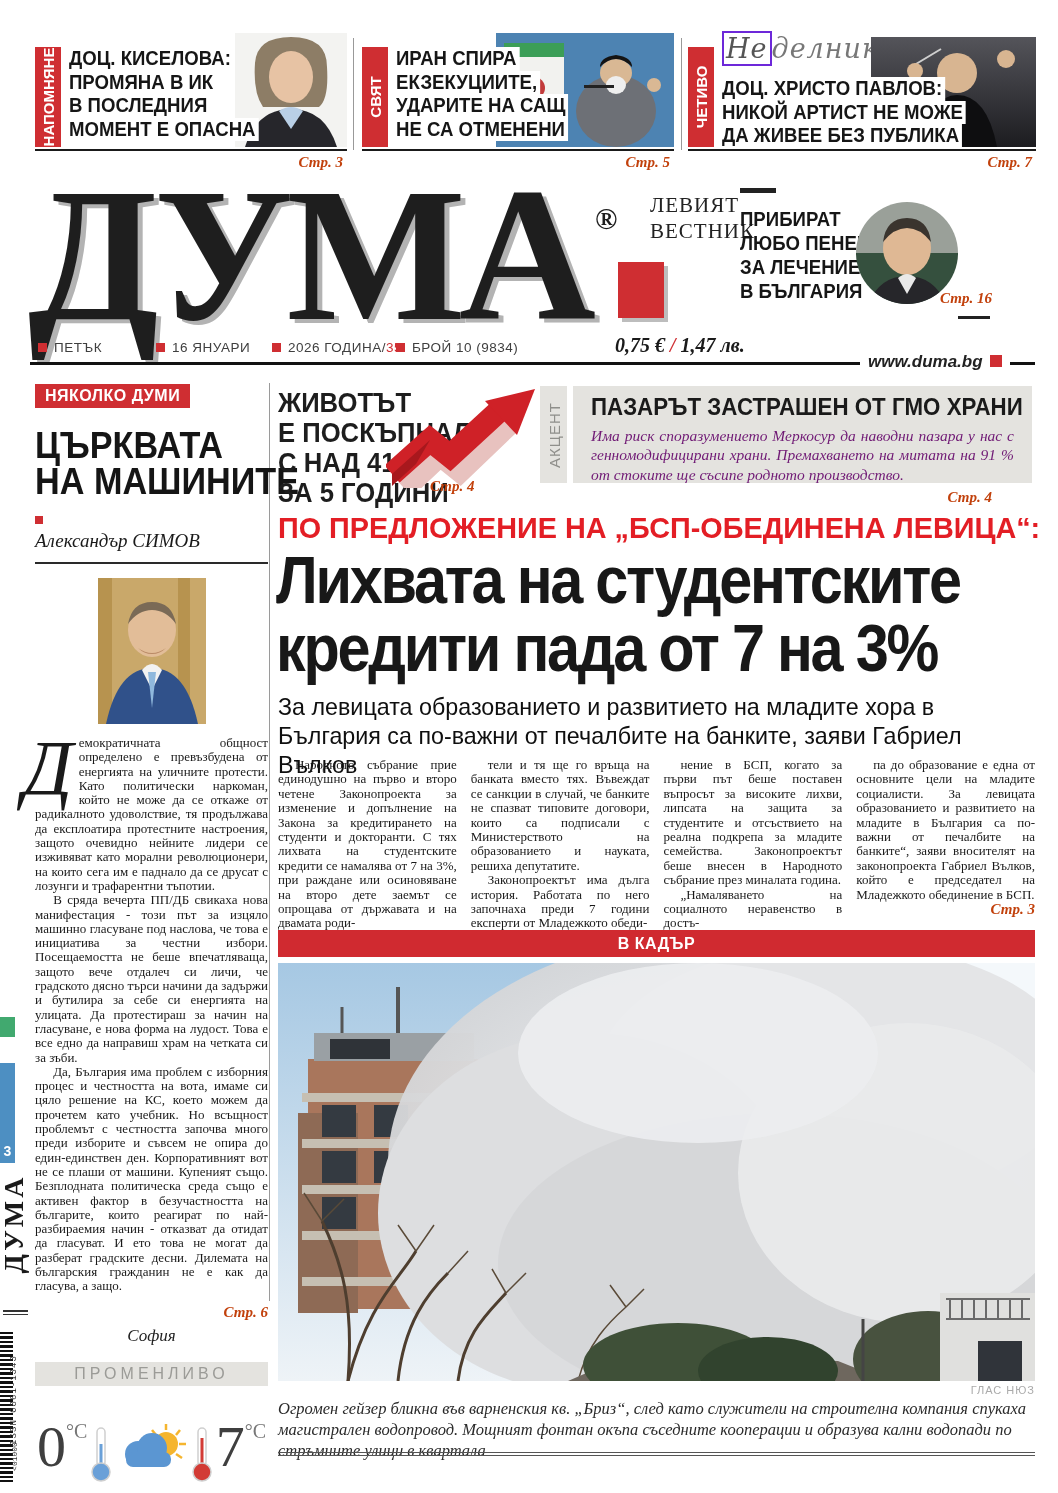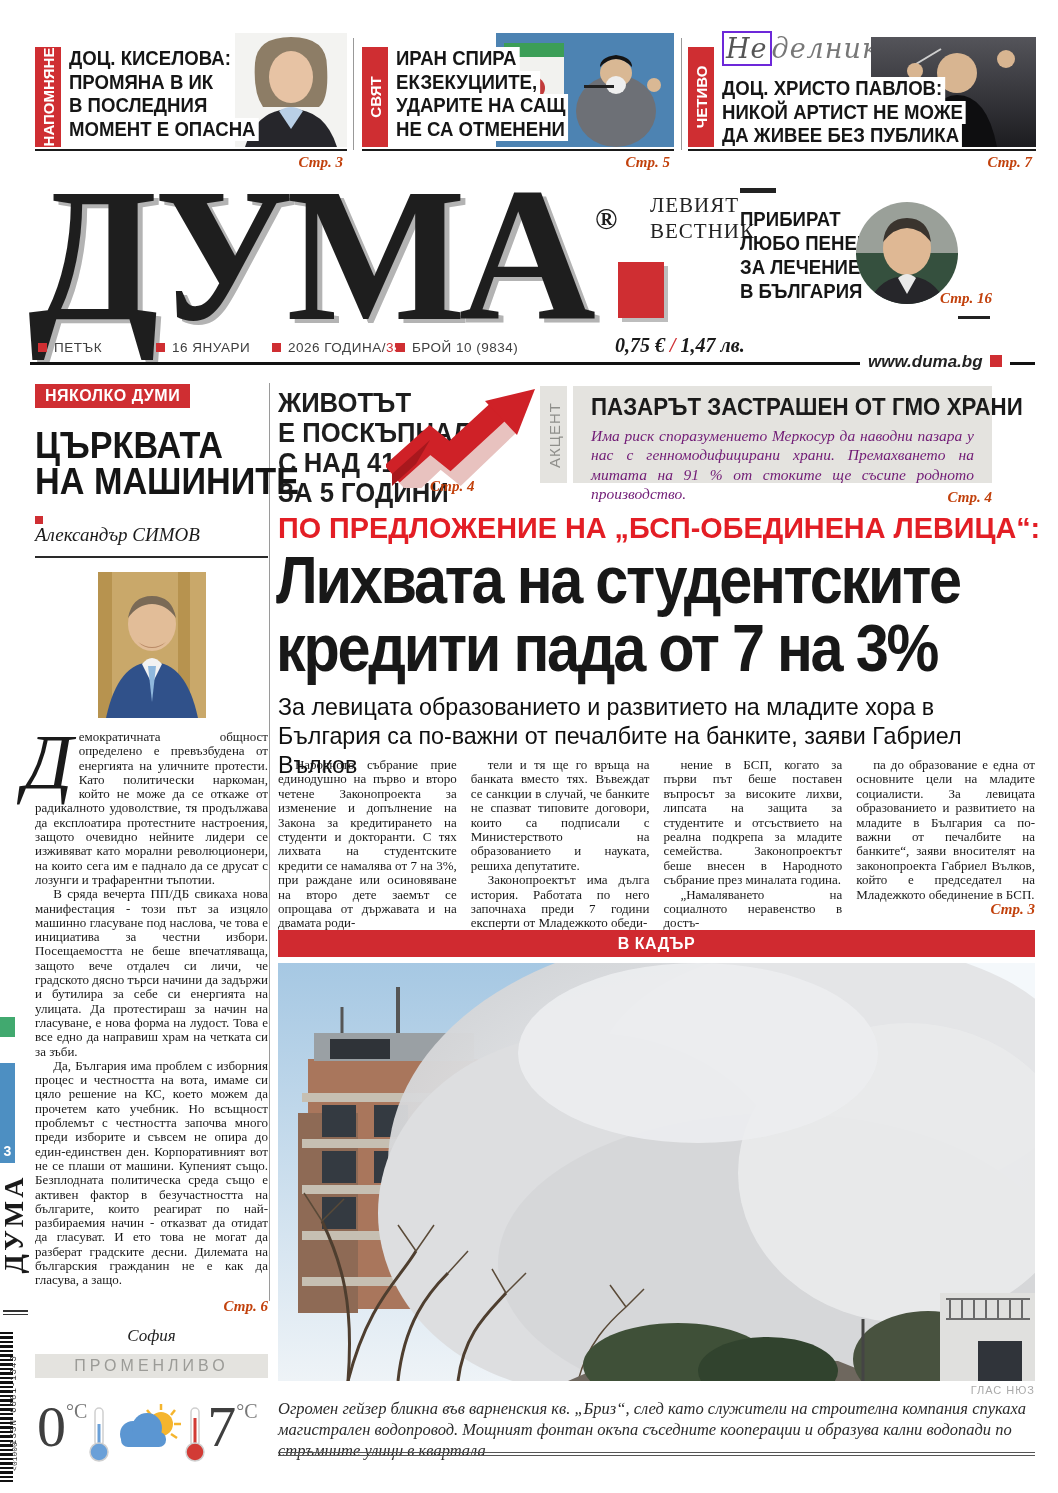--- a/index.html
+++ b/index.html
@@ -50,35 +50,35 @@
   .url .sq { display:inline-block; width:12px; height:12px; background:#cf2e32; margin-left:7px; }
 
   
   .vsep1 { position:absolute; left:269px; top:383px; height:918px; border-left:1px solid #9a9a9a; }
   .opinion { position:absolute; left:35px; top:384px; width:233px; }
   .op-tag { display:inline-block; background:#cf2e32; color:#fff; font-family:"Liberation Sans",sans-serif;
             font-weight:bold; font-size:16px; padding:3px 10px; letter-spacing:0.5px; }
   .op-title { margin-top:20px; font-family:"Liberation Sans",sans-serif; font-weight:bold; font-size:36px;
               line-height:36px; color:#151515; }
   .op-bullet { width:8px; height:8px; background:#cf2e32; margin-top:16px; }
-  .op-author { font-style:italic; font-size:19px; color:#1a1a1a; }
+  .op-author { font-style:italic; font-size:19px; margin-top:6px; color:#1a1a1a; }
   .op-rule { border-top:2px solid #2a2a2a; margin-top:10px; }
   .op-photo { width:108px; height:146px; margin:14px auto 0; }
   .op-body { margin-top:12px; font-size:13px; line-height:14.3px; text-align:justify; color:#191919; }
   .op-body p { text-indent:1.4em; }
   .op-body p.first { text-indent:0; }
   .dropcap { float:left; font-style:italic; font-size:78px; line-height:0.72; margin:4px 6px 0 -12px; color:#1a1a1a; }
   .op-page { text-align:right; margin-top:10px; }
 
   
   .weather { position:absolute; left:35px; top:1326px; width:233px; text-align:center; }
   .w-city { font-style:italic; font-weight:normal; font-size:17px; color:#222; }
-  .w-bar { margin-top:8px; background:#e4e3df; color:#9b9b97; font-family:"Liberation Sans",sans-serif;
+  .w-bar { margin-top:16px; background:#e4e3df; color:#9b9b97; font-family:"Liberation Sans",sans-serif;
            font-size:16px; letter-spacing:4px; padding:3px 0; }
-  .w-row { display:flex; align-items:flex-start; margin-top:20px; padding:0 2px; }
+  .w-row { display:flex; justify-content:space-between; align-items:flex-start; margin-top:32px; padding:0 2px; }
   .w-num { font-size:58px; line-height:1; color:#3f3f3f; font-family:"Liberation Serif",serif; }
   .w-num sup { font-size:20px; color:#777; vertical-align:28px; }
   .w-thermo { margin-top:8px; }
   .w-cloud { margin-top:4px; }
 
   
   .greentab { position:absolute; left:0; top:1017px; width:15px; height:20px; background:#41a96f; }
   .bluetab { position:absolute; left:0; top:1063px; width:15px; height:100px; background:#4d8fc2; }
   .bluetab span { position:absolute; bottom:4px; left:0; width:15px; text-align:center; color:#fff;
                   font-family:"Liberation Sans",sans-serif; font-weight:bold; font-size:14px; }
@@ -93,21 +93,21 @@
            font-family:"Liberation Mono",monospace; font-size:8px; color:#333; }
 
   
   .promo { position:absolute; left:278px; top:388px; width:258px; font-family:"Liberation Sans",sans-serif;
            font-weight:bold; font-size:27px; line-height:30px; color:#1d1d1d; }
   .promo-page { position:absolute; left:430px; top:478px; }
   .arrow { position:absolute; left:386px; top:386px; }
   .akcent-label { position:absolute; left:540px; top:386px; width:27px; height:97px; background:#e4e3df; }
   .akcent-label span { position:absolute; left:50%; top:50%; transform:translate(-50%,-50%) rotate(-90deg);
                        color:#8f8f8b; font-family:"Liberation Sans",sans-serif; font-size:15px; letter-spacing:1px; white-space:nowrap; }
-  .akcent { position:absolute; left:573px; top:386px; width:419px; height:97px; background:#e4e3df; padding:8px 18px 0 18px; }
+  .akcent { position:absolute; left:573px; top:386px; width:459px; height:97px; background:#e4e3df; padding:8px 18px 0 18px; }
   .akcent-title { font-family:"Liberation Sans",sans-serif; font-weight:bold; font-size:23px; color:#1a1a1a; }
   .akcent-body { margin-top:5px; font-style:italic; font-size:15.5px; line-height:1.25; color:#701a75; text-align:justify; }
   .akcent-page { position:absolute; left:880px; top:489px; width:112px; text-align:right; }
 
   
   .kicker { position:absolute; left:278px; top:511px; font-family:"Liberation Sans",sans-serif;
             font-weight:bold; font-size:30px; color:#e31e25; }
   .headline { position:absolute; left:276px; top:546px; font-family:"Liberation Sans",sans-serif;
               font-weight:bold; font-size:66px; line-height:68px; letter-spacing:-2.5px; color:#181818; }
   .headline .cond { transform:scaleX(0.9); }

